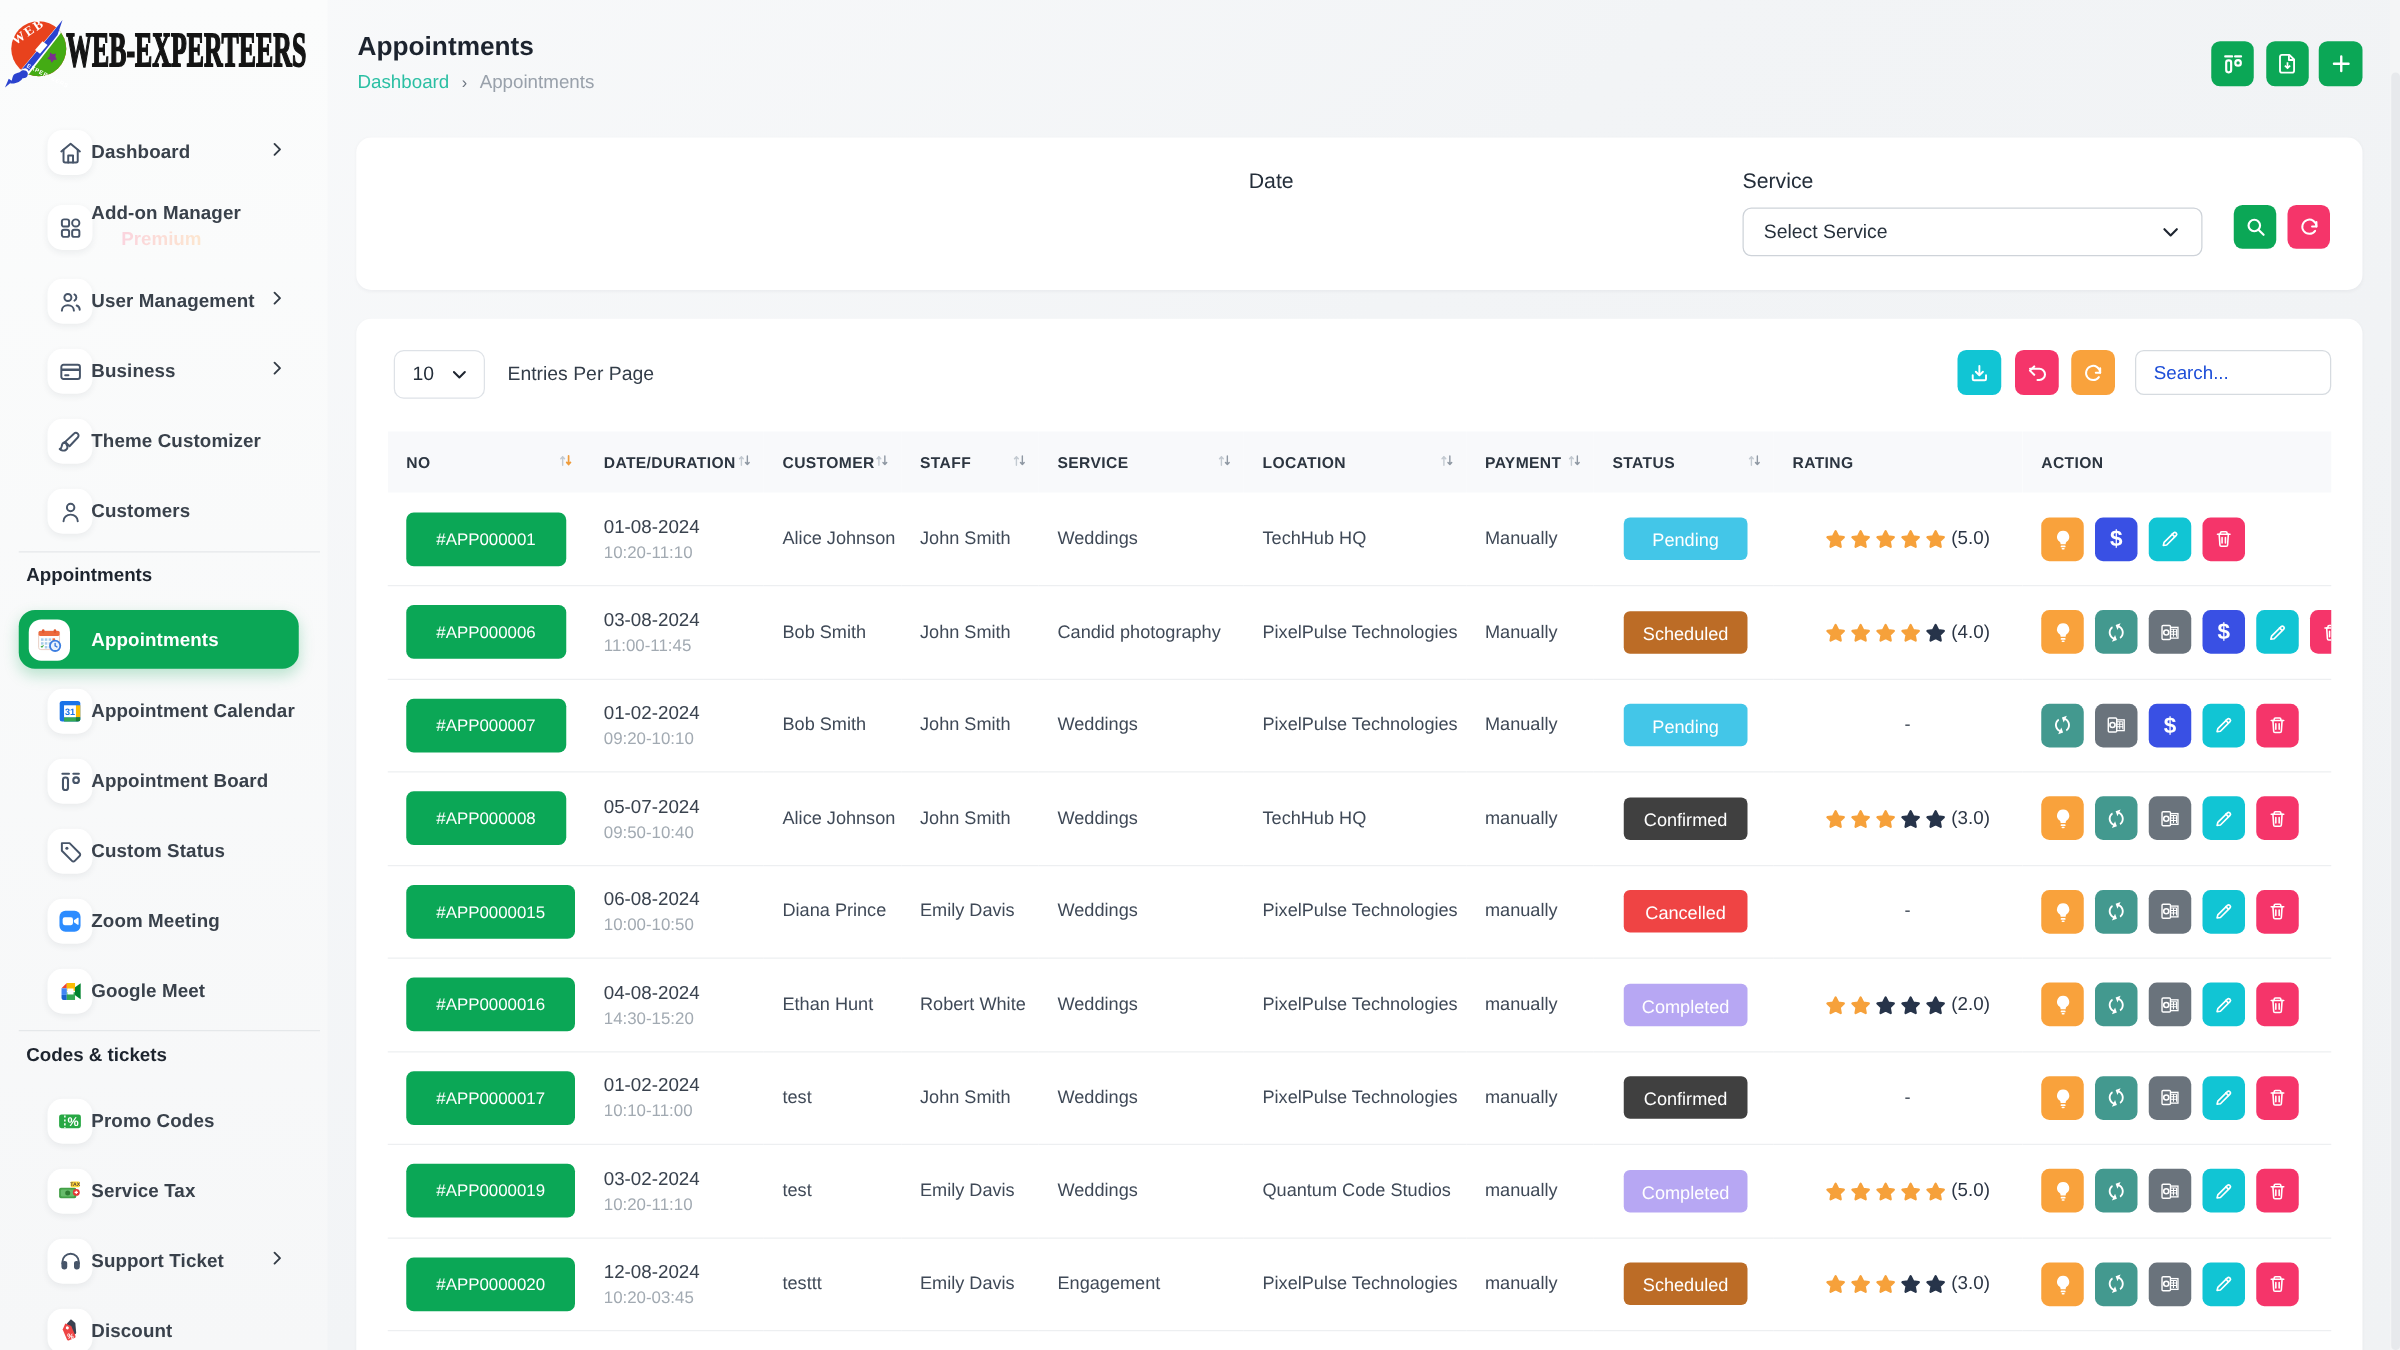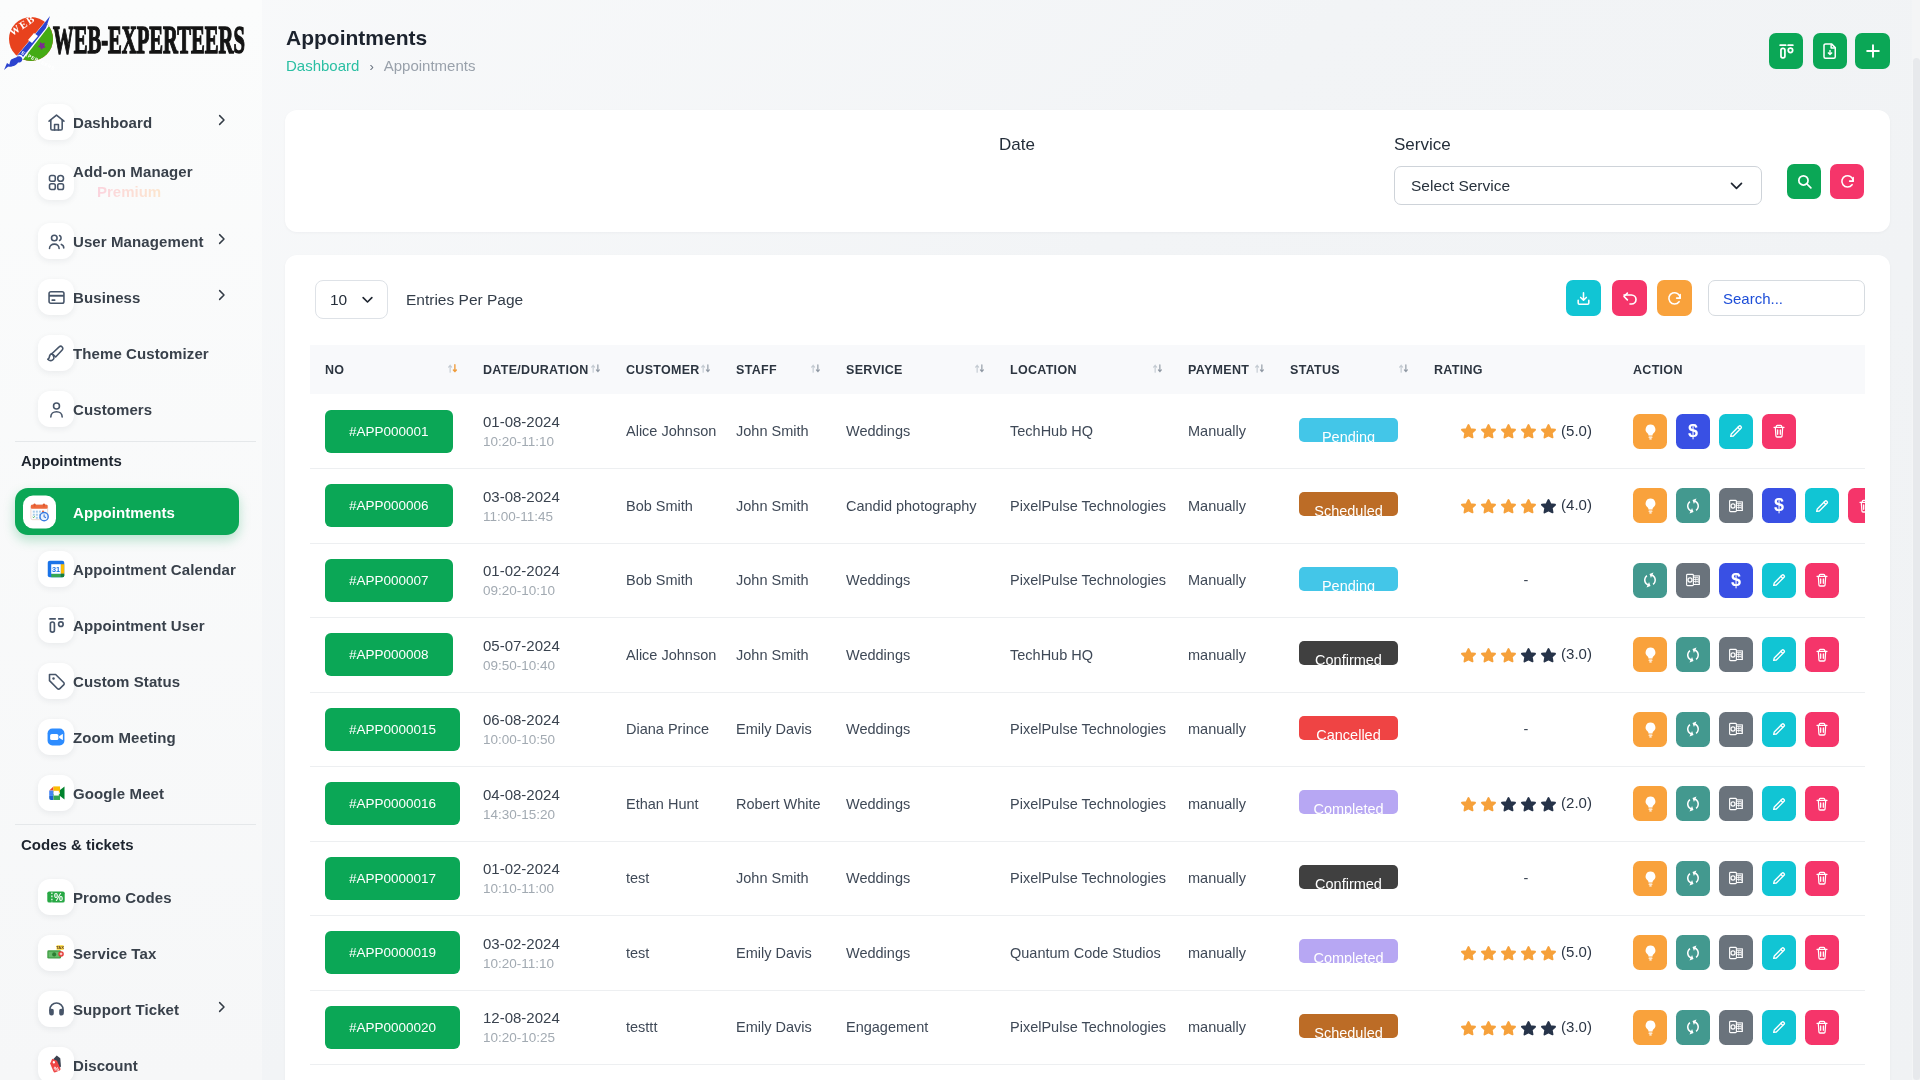--- a/index.html
+++ b/index.html
@@ -45,21 +45,21 @@
 
 .twrap { position:absolute; left:25px; top:90px; width:1555px; height:800px; overflow:hidden; }
 table { border-collapse:collapse; table-layout:fixed; width:1588px; }
 thead th { background:#f8f9fb; height:49px; text-align:left; font-size:12.5px; font-weight:700; color:#2c3540; padding:0 0 0 15px; letter-spacing:0.3px; position:relative; }
 thead th .sort { position:absolute; right:8px; top:50%; transform:translateY(-50%); }
 tbody td { height:74.5px; border-top:1px solid #edeff1; padding:0 0 0 15px; font-size:14.5px; color:#3f4957; vertical-align:middle; white-space:nowrap; }
 tbody tr:first-child td { border-top:none; } tbody tr:last-child td { border-bottom:1px solid #edeff1; }
 .idbtn { display:inline-block; background:#0ba756; color:#fff; font-size:13.5px; font-weight:400; border-radius:6px; height:43px; line-height:43px; padding:0 24px; }
 .d1 { font-size:15px; font-weight:400; color:#39424e; margin-bottom:4px; }
 .d2 { font-size:13.5px; color:#a2aab2; }
-.badge { display:inline-block; margin-left:9px; height:24px; line-height:34px; padding:2px 12px; min-width:99px; text-align:center; border-radius:5px; color:#fff; font-size:14.5px; }
+.badge { display:inline-block; margin-left:9px; height:34px; line-height:34px; padding:2px 12px; min-width:99px; text-align:center; border-radius:5px; color:#fff; font-size:14.5px; }
 .b-pending { background:#43c6e8; }
 .b-scheduled { background:#bc6c26; }
 .b-confirmed { background:#404040; }
 .b-cancelled { background:#ef4444; }
 .b-completed { background:#b7a7f3; }
 .rate { text-align:center; }
 .stars { display:inline-flex; align-items:center; gap:3px; vertical-align:middle; }
 .rv { font-size:15px; color:#2c3645; margin-left:4px; }
 .abtn { display:inline-flex; width:34px; height:35px; border-radius:6.5px; align-items:center; justify-content:center; margin-right:9px; vertical-align:middle; }
 .a-bulb { background:#f9a23c; }
@@ -221,21 +221,21 @@
   </div>
       <div class="navitem" style="top:603px;">
     <div class="tile">
           <svg width="21" height="21" viewBox="0 0 24 24" fill="none" stroke="#475569" stroke-width="1.9" stroke-linecap="round">
             <path d="M4.5 4.5h6"></path>
             <path d="M14.5 4.5h5"></path>
             <rect x="5" y="8" width="4.6" height="11.5" rx="2.2"></rect>
             <circle cx="17" cy="10.5" r="2.6"></circle>
           </svg>
         </div>
-    <div class="nitext">Appointment User</div>
+    <div class="nitext">Appointment Board</div>
 
   </div>
       <div class="navitem" style="top:659px;">
     <div class="tile">
           <svg width="21" height="21" viewBox="0 0 24 24" fill="none" stroke="#475569" stroke-width="1.8" stroke-linejoin="round">
             <path d="M4 4h7l9.2 9.2a1.8 1.8 0 0 1 0 2.6l-4.4 4.4a1.8 1.8 0 0 1-2.6 0L4 11z"></path>
             <circle cx="8.6" cy="8.6" r="1.4" fill="#475569" stroke="none"></circle>
           </svg>
         </div>
     <div class="nitext">Custom Status</div>
@@ -922,21 +922,21 @@
                   <path d="M8 6.5V5a1.5 1.5 0 0 1 1.5-1.5h5A1.5 1.5 0 0 1 16 5v1.5"></path>
                   <path d="M6.5 6.5l.9 13a1.6 1.6 0 0 0 1.6 1.5h6a1.6 1.6 0 0 0 1.6-1.5l.9-13"></path>
                   <path d="M10 10.5v6.5M14 10.5v6.5"></path>
                 </svg>
               </span></td>
   </tr>
           <tr>
     <td><span class="idbtn">#APP0000020</span></td>
     <td>
               <div class="d1">12-08-2024</div>
-              <div class="d2">10:20-10:25</div>
+              <div class="d2">10:20-03:45</div>
             </td>
     <td>testtt</td>
             <td>Emily Davis</td>
             <td>Engagement</td>
             <td>PixelPulse Technologies</td>
             <td>manually</td>
     <td><span class="badge b-scheduled">Scheduled</span></td>
     <td class="rate"><span class="stars">
                 <svg width="17" height="17" viewBox="0 0 24 24">
                   <path d="M12 2.8l2.85 5.8 6.4.95-4.65 4.5 1.1 6.35L12 17.4l-5.7 3 1.1-6.35-4.65-4.5 6.4-.95z" fill="#f6a13b" stroke="#f6a13b" stroke-width="2.6" stroke-linejoin="round"></path>

